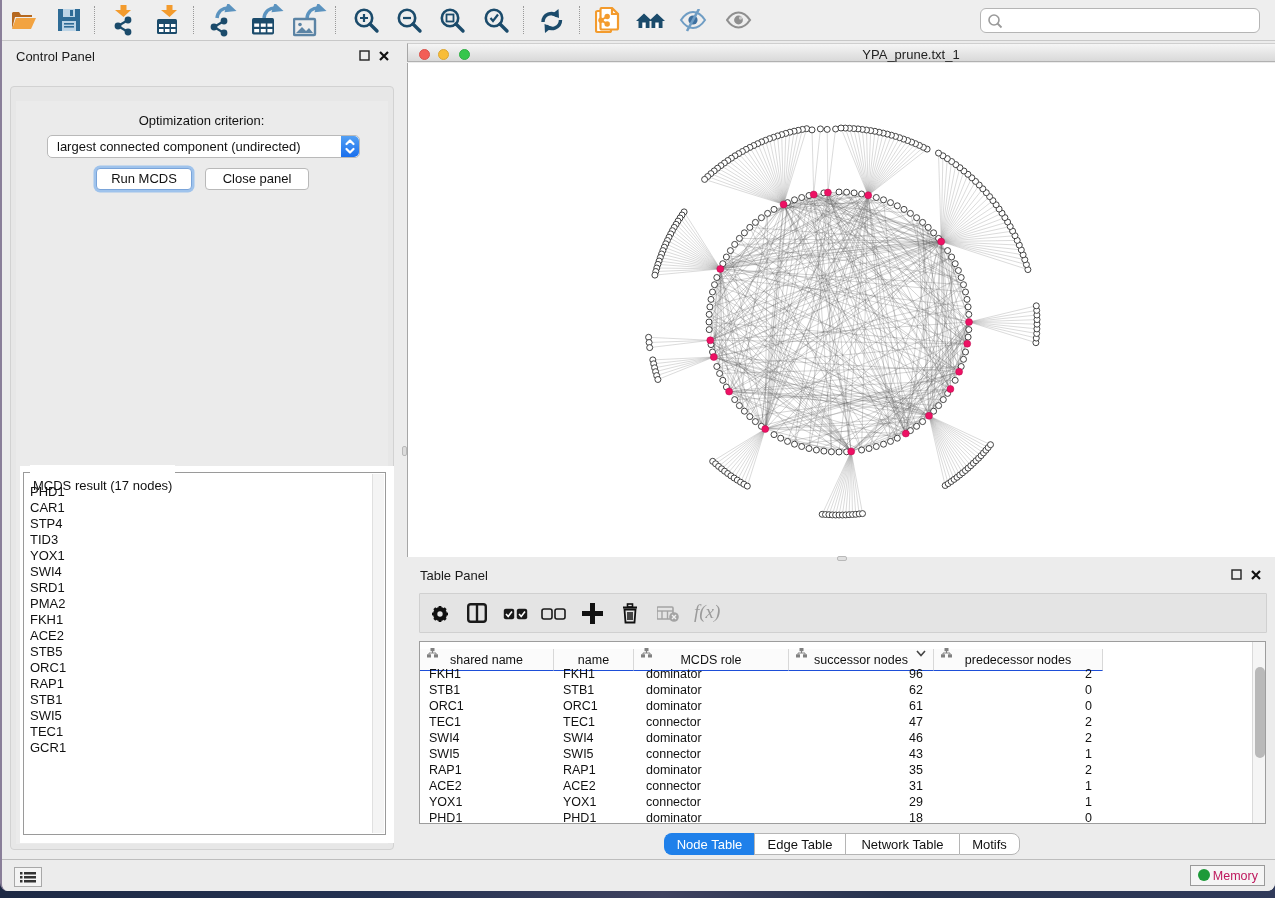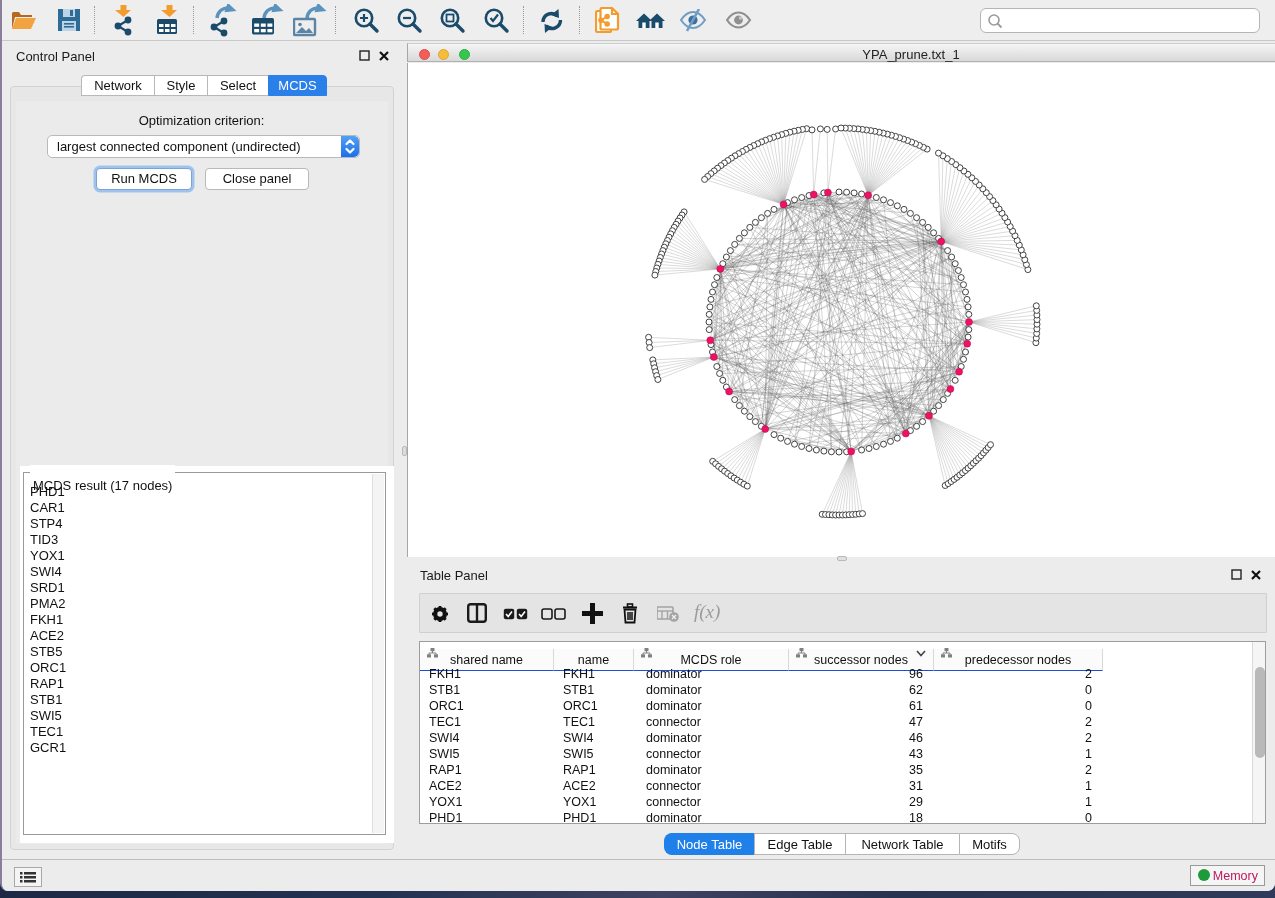--- a/index.html
+++ b/index.html
@@ -238,26 +238,20 @@
           <line x1="10.5" y1="10.5" x2="14.5" y2="14.5" stroke="#9a9a9a" stroke-width="1.8"></line>
         </svg>
       </div>
     </div>
   <div id="cp">
     <div id="cp-title" style="top:7px;">Control Panel</div>
     <svg id="cp-icons" style="top:8px;" width="32" height="13">
         <rect x="1" y="1" width="9" height="9" fill="none" stroke="#222" stroke-width="1.4"></rect>
         <path d="M21 2 L29 10 M29 2 L21 10" stroke="#111" stroke-width="2.2"></path>
       </svg>
-    <div class="tabs" style="left:79px; top:33px;">
-      <div class="tab first" style="width:73px;">Network</div>
-        <div class="tab" style="width:53px;">Style</div>
-        <div class="tab" style="width:61px;">Select</div>
-        <div class="tab sel last" style="width:59px;">MCDS</div>
-    </div>
     <div id="cp-pane" style="top:44px; height:764px;">
         <div id="cp-inner"></div>
       </div>
     <div id="optsel" style="top:93px;">largest connected component (undirected)
       <div id="optspin"><svg width="18" height="21">
             <path d="M5.5 8 L9 4.5 L12.5 8" stroke="#fff" stroke-width="2.2" fill="none" stroke-linecap="round" stroke-linejoin="round"></path>
             <path d="M5.5 13 L9 16.5 L12.5 13" stroke="#fff" stroke-width="2.2" fill="none" stroke-linecap="round" stroke-linejoin="round"></path>
           </svg></div>
     </div>
     <div id="optlabel" style="top:71px;">Optimization criterion:</div>

